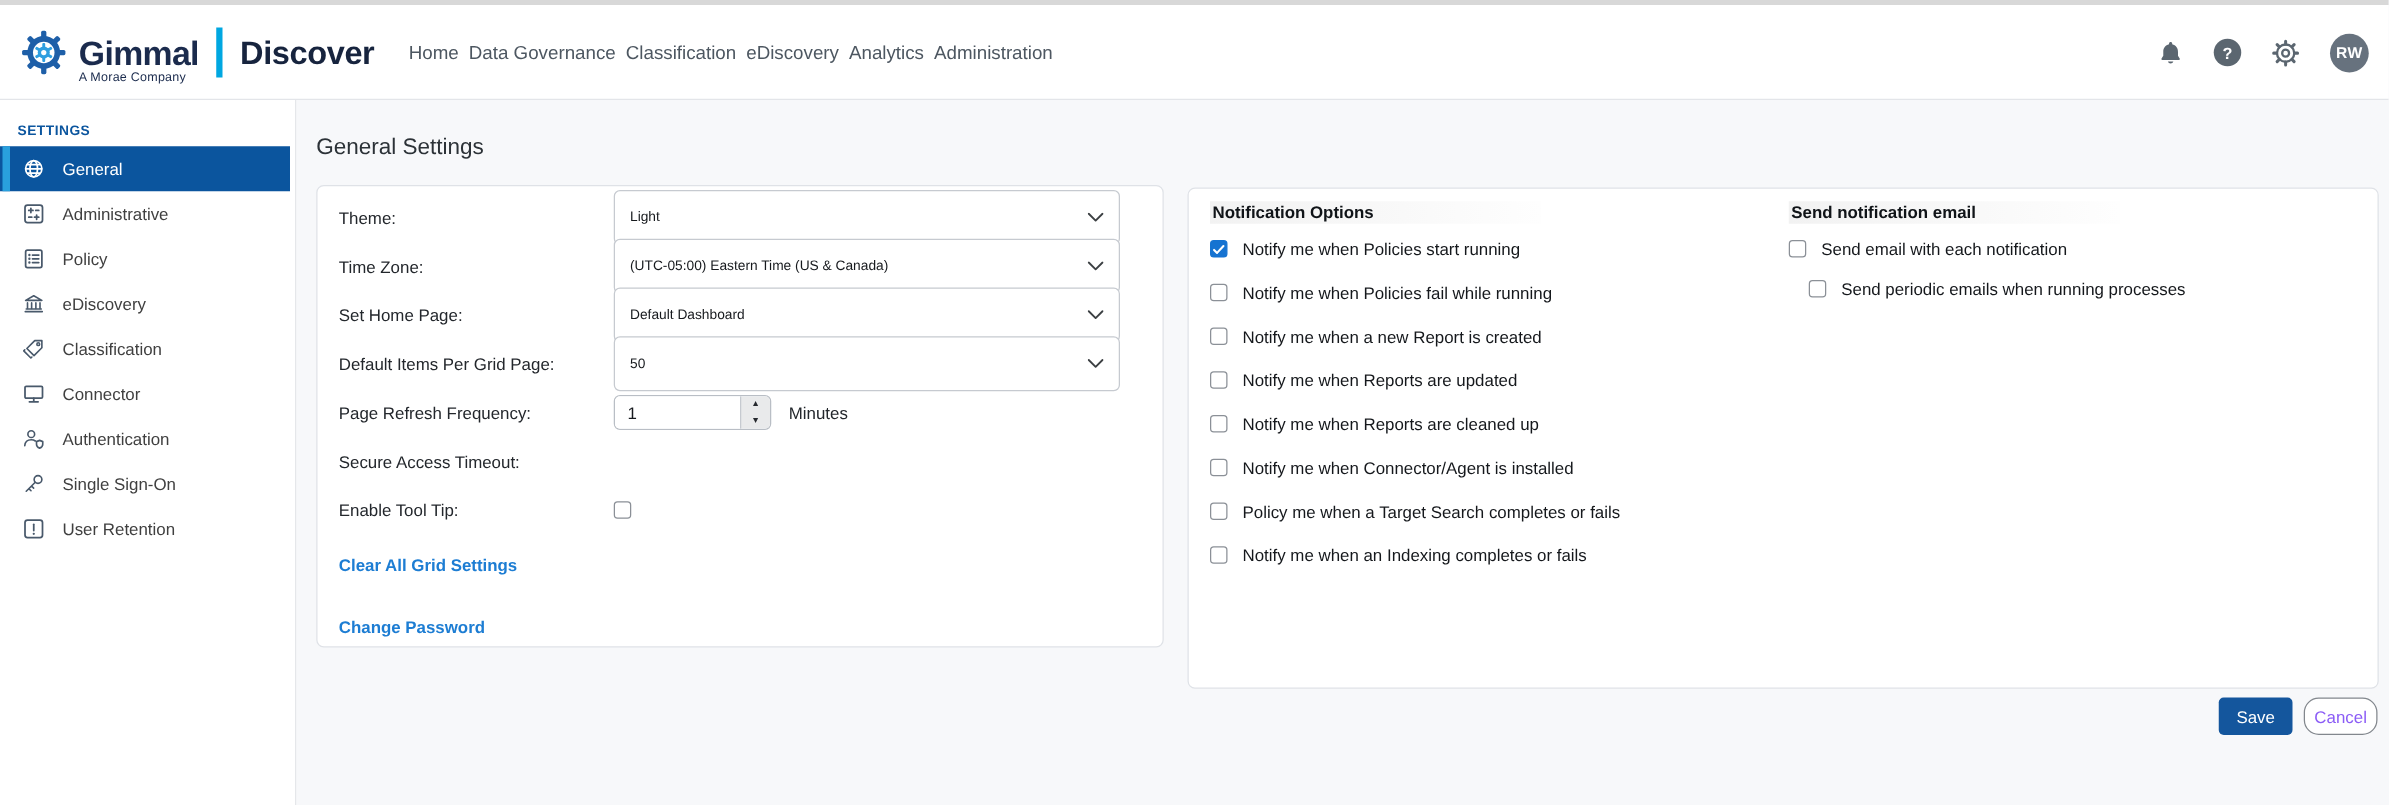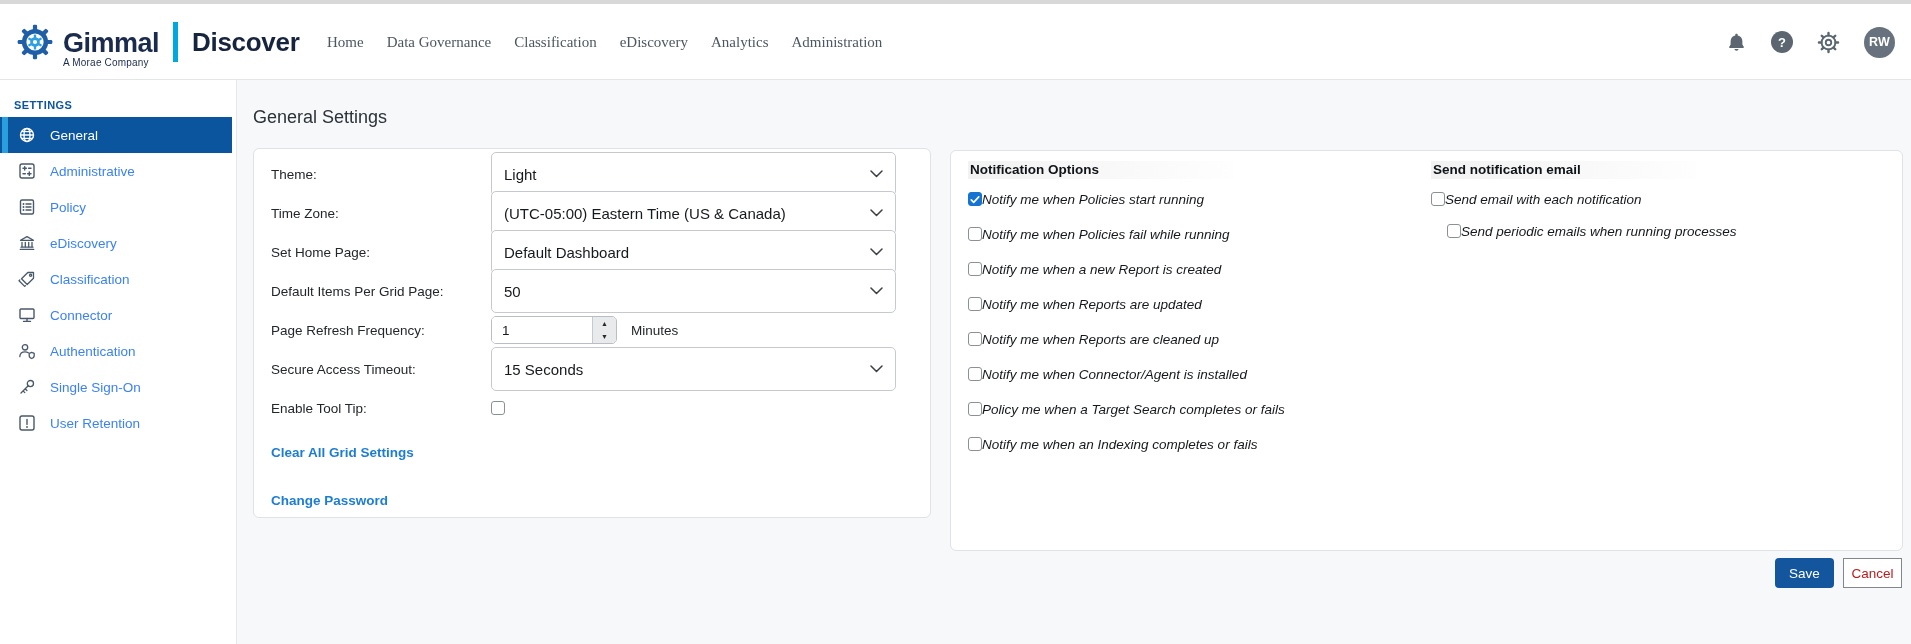--- a/index.html
+++ b/index.html
@@ -14,64 +14,64 @@
   }
   
   .topstrip{position:absolute;left:0;top:0;width:100%;height:4px;background:#d8d8d8;}
   .app-header{position:absolute;left:0;top:4px;width:100%;height:76px;background:#fff;border-bottom:1px solid #e3e5e9;}
   .logo-wrap{position:absolute;left:14px;top:12px;height:52px;display:flex;align-items:center;cursor:pointer;}
   .brand-col{margin-left:7px;}
   .brand-name{font-size:27px;font-weight:700;color:var(--navy);letter-spacing:-0.5px;line-height:26px;margin-top:13px;}
   .brand-tagline{font-size:10px;color:var(--navy);margin-top:1px;letter-spacing:.2px;}
   .brand-divider{width:5px;height:40px;background:var(--brand_cyan);margin:0 14px;}
   .product-name{font-size:26px;font-weight:700;color:#17243e;letter-spacing:-0.3px;}
-  nav{position:absolute;left:327px;top:0;height:76px;display:flex;align-items:center;gap:23px;font-family:Liberation Serif, serif;}
+  nav{position:absolute;left:327px;top:0;height:76px;display:flex;align-items:center;gap:8px;}
   nav a{font-size:15px;color:#4d5761;text-decoration:none;cursor:pointer;white-space:nowrap;}
   .header-icons{position:absolute;right:16px;top:0;height:76px;display:flex;align-items:center;gap:24px;}
   .hicon{cursor:pointer;display:flex;align-items:center;justify-content:center;}
   .help-badge{width:22px;height:22px;border-radius:50%;background:#5b6670;color:#fff;font-size:13px;font-weight:700;display:flex;align-items:center;justify-content:center;}
   .avatar{width:31px;height:31px;border-radius:50%;background:#67727e;color:#fff;font-size:12.5px;font-weight:700;display:flex;align-items:center;justify-content:center;letter-spacing:.3px;}
   
   .sidebar{position:absolute;left:0;top:80px;width:237px;height:564px;background:#fff;border-right:1px solid #e5e7ea;}
   .section-label{margin:19px 0 4px 14px;height:14px;font-size:11px;font-weight:700;color:var(--accent_blue);letter-spacing:.4px;}
-  .side-item{position:relative;height:36px;display:flex;align-items:center;gap:14px;padding-left:18px;font-size:13.5px;color:#3b82f6;cursor:pointer;}
+  .side-item{position:relative;height:36px;display:flex;align-items:center;gap:14px;padding-left:18px;font-size:13.5px;color:#404040;cursor:pointer;}
   .side-item svg{flex:none;color:#49596b;}
   .side-item.on{background:var(--accent_blue);color:#fff;margin-right:4px;}
   .side-item.on svg{color:#fff;}
   .side-item.on::before{content:"";position:absolute;left:2px;top:0;bottom:0;width:6px;background:var(--accent_light);}
   
   .page-title{position:absolute;left:253px;top:107px;font-size:18px;font-weight:400;color:#2c3237;}
   .card{position:absolute;background:#fff;border:1px solid #dfe2e7;border-radius:6px;}
   .form-card{left:253px;top:148px;width:678px;height:370px;padding-top:11px;}
   .form-row{display:flex;align-items:center;height:28px;margin-bottom:11px;padding:0 17px;}
   .form-label{width:220px;font-size:13.5px;color:#23272c;flex:none;}
-  .select{width:405px;height:44px;border:1px solid #c6cad0;border-radius:5px;background:#fff;display:flex;align-items:center;justify-content:space-between;padding:0 12px;font-size:15px;color:#16191d;cursor:pointer;}
+  .select{width:405px;height:44px;border:1px solid #c6cad0;border-radius:5px;background:#fff;display:flex;align-items:center;justify-content:space-between;padding:0 12px;font-size:11px;color:#16191d;cursor:pointer;}
   .select .chev{flex:none;margin-left:8px;display:flex;}
   .spin-wrap{display:flex;height:28px;border:1px solid #b9bec5;border-radius:5px;overflow:hidden;background:#fff;}
   .spin-input{width:100px;border:none;outline:none;padding:0 10px;font-size:13.5px;font-family:inherit;color:#16191d;background:#fff;}
   .spin-btns{width:24px;background:#e9eaeb;border-left:1px solid #c6cad0;display:flex;flex-direction:column;}
   .spin-btn{flex:1;display:flex;align-items:center;justify-content:center;font-size:7px;line-height:7px;color:#26292e;cursor:pointer;}
   .suffix{margin-left:14px;font-size:13.5px;color:#23272c;}
   .cb{width:14px;height:14px;border:1px solid #8b9097;border-radius:3px;background:#fff;display:inline-flex;align-items:center;justify-content:center;flex:none;cursor:pointer;}
   .cb svg{display:none;}
   .cb.on{background:var(--check_blue);border-color:var(--check_blue);}
   .cb.on svg{display:block;}
   .grid-link{display:inline-block;margin:12px 0 0 17px;font-size:13.5px;font-weight:700;color:var(--link_blue);text-decoration:none;cursor:pointer;}
   .grid-link.second{display:block;margin-top:32px;}
   
   .notif-card{left:950px;top:150px;width:953px;height:401px;}
   .notif-col{position:absolute;top:10px;left:17px;width:445px;}
   .email-col{position:absolute;top:10px;left:480px;width:460px;}
   .col-title{height:18px;line-height:18px;font-size:13.5px;font-weight:700;color:#101418;width:265px;padding-left:2px;background:linear-gradient(to right,#f2f2f2,#fefefe);}
-  .opt-row{display:flex;align-items:center;height:16px;margin-top:19px;font-style:italic;}
+  .opt-row{display:flex;align-items:center;gap:12px;height:16px;margin-top:19px;}
   .col-title + .opt-row{margin-top:12px;}
   .opt-label{font-size:13.5px;color:#15181c;white-space:nowrap;}
   
   .btn-save{position:absolute;left:1775px;top:558px;width:59px;height:30px;background:var(--save_blue);color:#fff;border:none;border-radius:4px;font-size:13.5px;font-family:inherit;cursor:pointer;}
-  .btn-cancel{position:absolute;left:1843px;top:558px;width:59px;height:30px;background:#fff;color:#b91c1c;border:1px solid #82878d;border-radius:0;font-size:13.5px;font-family:inherit;cursor:pointer;}
+  .btn-cancel{position:absolute;left:1843px;top:558px;width:59px;height:30px;background:#fff;color:#8b5cf6;border:1px solid #82878d;border-radius:12px;font-size:13.5px;font-family:inherit;cursor:pointer;}
 </style>
 </head>
 <body>
 
 <div class="topstrip"></div>
 
 <header class="app-header">
   <div class="logo-wrap">
     <svg width="42" height="42" viewBox="0 0 40 40">
       <g fill="#1e5fa8">
@@ -277,28 +277,20 @@
       <div class="spin-btns">
         <span class="spin-btn">▲</span>
         <span class="spin-btn">▼</span>
       </div>
     </div>
     <span class="suffix">Minutes</span>
   </div>
 
   <div class="form-row">
     <span class="form-label">Secure Access Timeout:</span>
-    <div class="select">
-      <span>15 Seconds</span>
-      <span class="chev">
-          <svg width="13" height="8" viewBox="0 0 13 8" fill="none">
-            <path d="M1 1l5.5 5.5L12 1" stroke="#3c4043" stroke-width="1.5" stroke-linecap="round" stroke-linejoin="round"></path>
-          </svg>
-        </span>
-    </div>
   </div>
 
   <div class="form-row">
     <span class="form-label">Enable Tool Tip:</span>
     <span class="cb">
       
     </span>
   </div>
 
   <a class="grid-link">Clear All Grid Settings</a>

